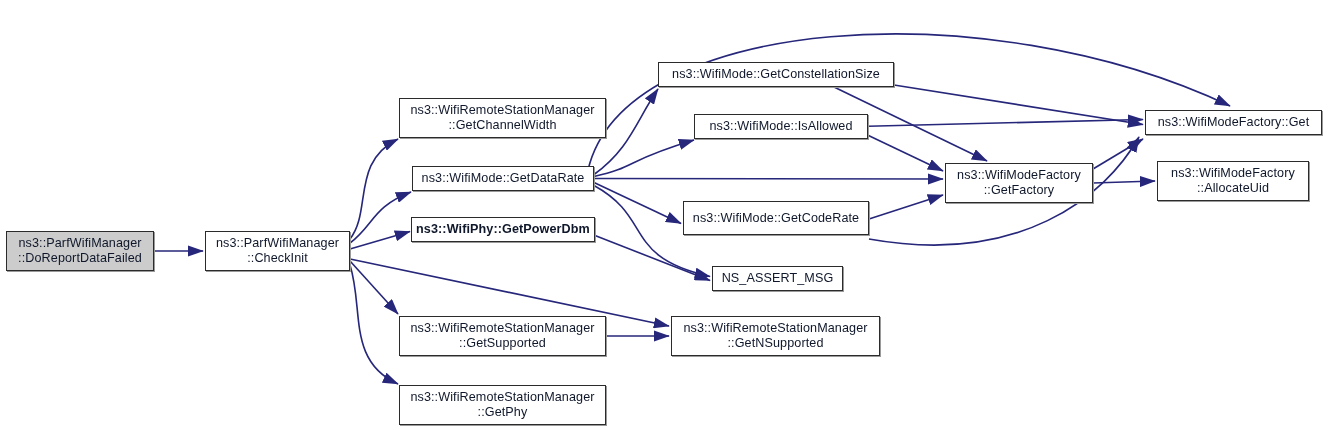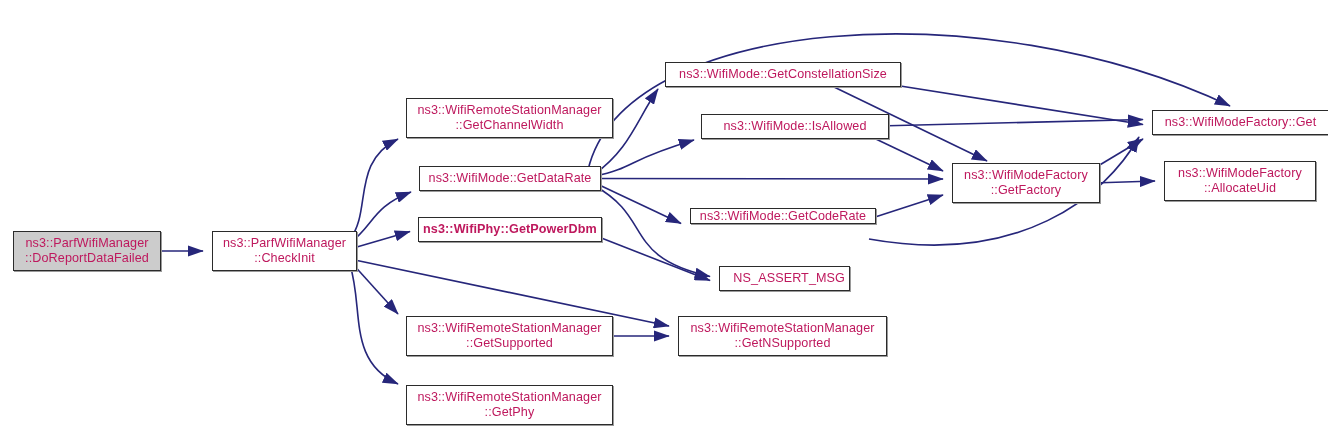--- a/index.html
+++ b/index.html
@@ -20,32 +20,31 @@
     left: 0;
     top: 0;
     width: 1328px;
     height: 430px;
   }
   .node {
     position: absolute;
     box-sizing: border-box;
     border: 1px solid #2b2b2b;
     background: #ffffff;
-    color: #be185d;
+    color: #0f172a;
     display: flex;
     align-items: center;
     justify-content: center;
     text-align: center;
     font-size: 12.6px;
     line-height: 15px;
     letter-spacing: 0.1px;
     white-space: pre-line;
     z-index: 5;
     box-shadow: 1px 1px 0 0 #9a9a9a;
-    margin-left: 7px;
   }
   .node.root {
     background: #cccccc;
   }
   .node-label {
     display: block;
     padding: 0 4px;
     white-space: pre-line;
   }
 </style>
@@ -94,23 +93,23 @@
 ::CheckInit</span></div>
       <div class="node" style="left: 399px; top: 98px; width: 207px; height: 40px;"><span class="node-label">ns3::WifiRemoteStationManager
 ::GetChannelWidth</span></div>
       <div class="node" style="left: 412px; top: 166px; width: 182px; height: 25px; align-items: center;"><span class="node-label">ns3::WifiMode::GetDataRate</span></div>
       <div class="node" style="left: 411px; top: 217px; width: 184px; height: 25px; font-weight: bold;"><span class="node-label">ns3::WifiPhy::GetPowerDbm</span></div>
       <div class="node" style="left: 399px; top: 316px; width: 207px; height: 40px;"><span class="node-label">ns3::WifiRemoteStationManager
 ::GetSupported</span></div>
       <div class="node" style="left: 399px; top: 385px; width: 207px; height: 40px;"><span class="node-label">ns3::WifiRemoteStationManager
 ::GetPhy</span></div>
       <div class="node" style="left: 658px; top: 62px; width: 236px; height: 25px;"><span class="node-label">ns3::WifiMode::GetConstellationSize</span></div>
-      <div class="node" style="left: 694px; top: 114px; width: 188px; height: 25px;"><span class="node-label">ns3::WifiMode::IsAllowed</span></div>
-      <div class="node" style="left: 683px; top: 208px; width: 186px; height: 16px;"><span class="node-label">ns3::WifiMode::GetCodeRate</span></div>
-      <div class="node" style="left: 712px; top: 266px; width: 131px; height: 25px; justify-content: flex-end;"><span class="node-label">NS_ASSERT_MSG</span></div>
+      <div class="node" style="left: 694px; top: 114px; width: 174px; height: 25px;"><span class="node-label">ns3::WifiMode::IsAllowed</span></div>
+      <div class="node" style="left: 683px; top: 201px; width: 186px; height: 34px;"><span class="node-label">ns3::WifiMode::GetCodeRate</span></div>
+      <div class="node" style="left: 712px; top: 266px; width: 131px; height: 25px;"><span class="node-label">NS_ASSERT_MSG</span></div>
       <div class="node" style="left: 671px; top: 316px; width: 209px; height: 40px;"><span class="node-label">ns3::WifiRemoteStationManager
 ::GetNSupported</span></div>
       <div class="node" style="left: 945px; top: 163px; width: 148px; height: 40px;"><span class="node-label">ns3::WifiModeFactory
 ::GetFactory</span></div>
       <div class="node" style="left: 1145px; top: 110px; width: 177px; height: 25px; justify-content: center;"><span class="node-label">ns3::WifiModeFactory::Get</span></div>
       <div class="node" style="left: 1157px; top: 161px; width: 152px; height: 40px;"><span class="node-label">ns3::WifiModeFactory
 ::AllocateUid</span></div>
     </div>
 
 </div>

